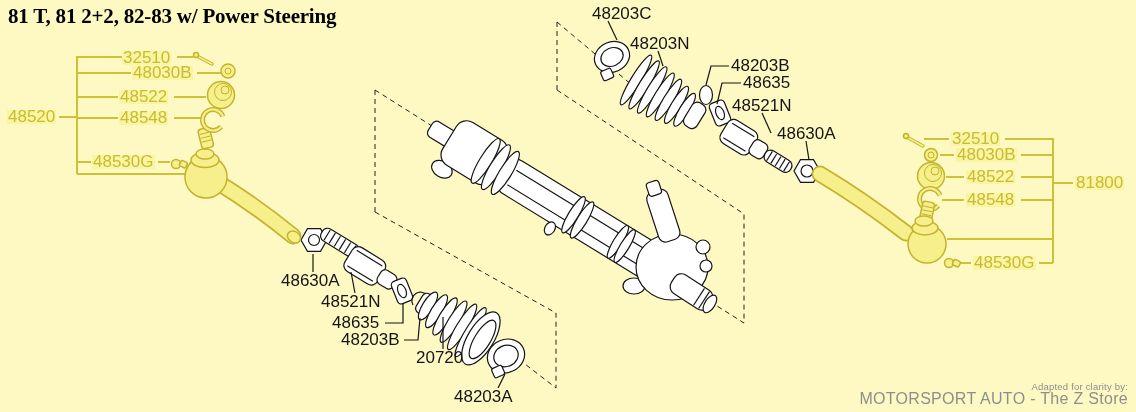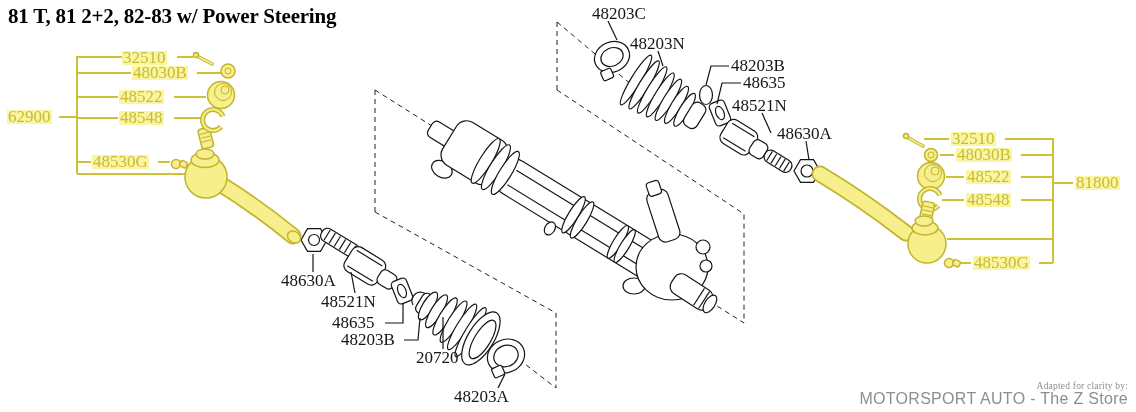--- a/index.html
+++ b/index.html
@@ -7,38 +7,38 @@
     --highlight-text:#C9BB34;
     --callout-yellow:#CDC136;
     --part-fill:#F7EE8C;
     --part-outline:#C3B42D;
     --line-black:#151515;
     --watermark-gray:#8E8E8E;
     --title-black:#000000;
   }
   html,body{margin:0;padding:0;background:#e8e8e8;}
   .canvas{
-    position:relative;width:1136px;height:412px;background:#ffffff;
+    position:relative;width:1136px;height:412px;background:#fef9c3;
     overflow:hidden;font-family:"DejaVu Sans Mono",monospace;
   }
   .diagram-svg{position:absolute;left:0;top:0;}
   .page-title{
     position:absolute;left:8px;top:4px;
     font-family:"Liberation Serif",serif;font-weight:700;
     font-size:21px;letter-spacing:-0.2px;color:var(--title-black);white-space:nowrap;
   }
   .plabel{
-    position:absolute;font-family:Liberation Serif, serif;
+    position:absolute;font-family:Liberation Sans, sans-serif;
     font-size:17px;line-height:14px;white-space:nowrap;cursor:default;
   }
   .ylab{background:var(--highlight-bg);color:var(--highlight-text);padding:0 1px;}
   .klab{color:var(--line-black);}
   .watermark1{
     position:absolute;right:8px;top:381px;color:var(--watermark-gray);
-    font-family:Liberation Serif, serif;font-size:9.5px;letter-spacing:0.2px;
+    font-family:Liberation Sans, sans-serif;font-size:9.5px;letter-spacing:0.2px;
   }
   .watermark2{
     position:absolute;right:8px;top:390px;color:var(--watermark-gray);
     font-family:"Liberation Sans",sans-serif;font-size:16px;letter-spacing:0.3px;
   }
   
   .yp{fill:var(--part-fill);stroke:var(--part-outline);stroke-width:1.5;}
   .ypn{fill:none;stroke:var(--part-outline);}
   .yln{stroke:var(--callout-yellow);stroke-width:2;fill:none;}
   .arm-o{stroke:var(--part-outline);stroke-width:17;fill:none;stroke-linecap:round;}
@@ -270,21 +270,21 @@
       <circle class="yp" cx="927" cy="244" r="19"></circle>
       <ellipse class="yp" cx="925" cy="228" rx="13" ry="7"></ellipse>
       <ellipse class="yp" cx="924" cy="221" rx="9" ry="5"></ellipse>
       <circle class="yp" cx="949" cy="263" r="4.5"></circle>
       <rect class="yp" x="953" y="260" width="7" height="6" rx="1.5" transform="rotate(25 956 263)"></rect>
     </g>
   </svg>
 
   <div class="page-title">81 T, 81 2+2, 82-83 w/ Power Steering</div>
 
-  <div class="plabel ylab" style="left:7px;top:110px">62900</div>
+  <div class="plabel ylab" style="left:7px;top:110px">48520</div>
   <div class="plabel ylab" style="left:122px;top:51px">32510</div>
   <div class="plabel ylab" style="left:132px;top:66px">48030B</div>
   <div class="plabel ylab" style="left:119px;top:90px">48522</div>
   <div class="plabel ylab" style="left:119px;top:111px">48548</div>
   <div class="plabel ylab" style="left:92px;top:155px">48530G</div>
 
   <div class="plabel ylab" style="left:951px;top:132px">32510</div>
   <div class="plabel ylab" style="left:956px;top:148px">48030B</div>
   <div class="plabel ylab" style="left:966px;top:170px">48522</div>
   <div class="plabel ylab" style="left:966px;top:193px">48548</div>

